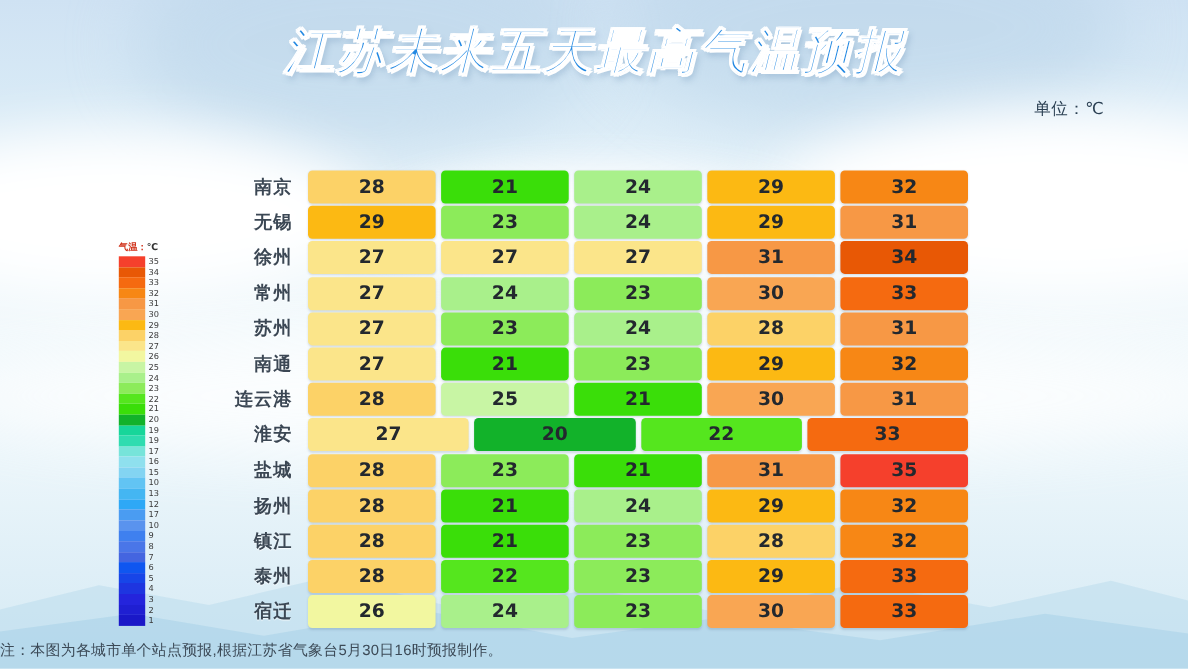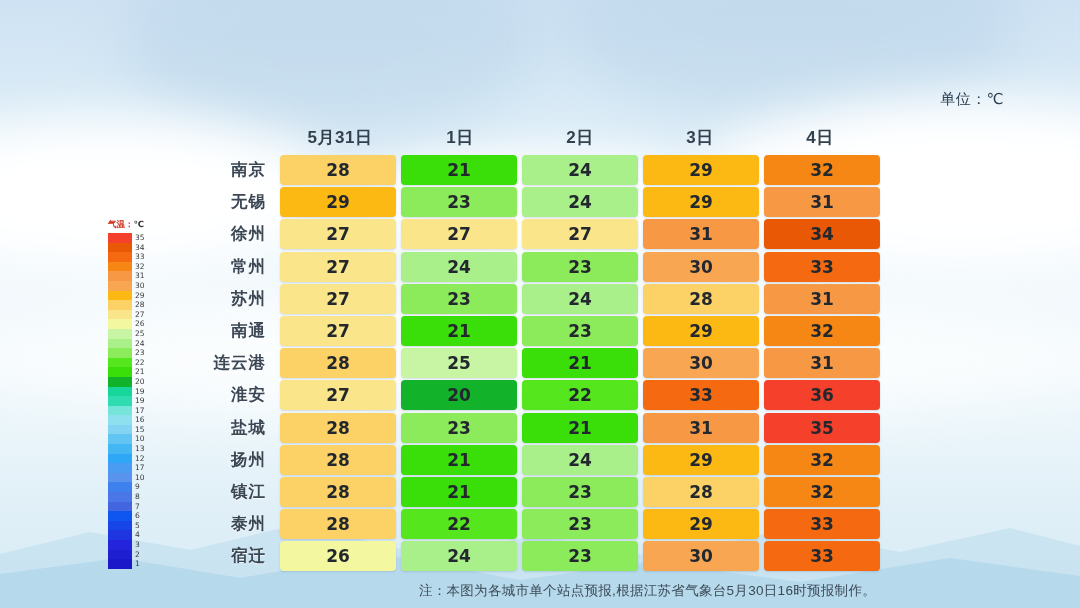--- a/index.html
+++ b/index.html
@@ -98,21 +98,21 @@
   .cells{flex:1;display:flex;gap:5px;}
   .cell{
     flex:1;height:30px;border-radius:4px;
     display:flex;align-items:center;justify-content:center;
     font-size:17px;font-weight:bold;color:#23282e;
     font-family:"DejaVu Sans","Liberation Sans",sans-serif;
     box-shadow:0 1px 2px rgba(80,110,140,.22);
   }
 
   .note{
-    position:absolute;left:0;bottom:8px;width:876px;text-align:right;
+    position:absolute;left:0;bottom:8px;width:876px;text-align:left;
     font-size:13.5px;color:#3c4a57;letter-spacing:.3px;
   }
 </style>
 </head>
 <body>
 
 <div id="stage">
 
   <div class="bg-sky"></div>
   <div class="haze" style="left:120px;top:-60px;width:420px;height:200px;"></div>
@@ -120,20 +120,21 @@
   <div class="cloud2" style="left:-120px;top:120px;width:460px;height:150px;"></div>
   <div class="cloud2" style="left:700px;top:100px;width:520px;height:170px;"></div>
   <div class="cloud" style="left:330px;top:150px;width:420px;height:110px;opacity:.85;"></div>
   <div class="cloud2" style="left:-60px;top:300px;width:1200px;height:120px;opacity:.75;"></div>
 
   <svg class="mountain" viewBox="0 0 1080 150" preserveAspectRatio="none">
     <path d="M0,96 L90,74 L190,92 L300,66 L420,96 L540,78 L660,100 L780,72 L900,94 L1010,70 L1080,88 L1080,150 L0,150 Z" fill="#bcdcec" opacity="0.55"></path>
     <path d="M0,116 L120,100 L240,120 L380,96 L520,122 L650,104 L800,124 L950,100 L1080,118 L1080,150 L0,150 Z" fill="#a8d2e8" opacity="0.55"></path>
   </svg>
 
+  <div class="title">江苏未来五天最高气温预报</div>
 
 
   <div class="unit">单位：℃</div>
 
   <div class="legend">
     <div class="legend-title"><span>气温：</span><span class="unitc">℃</span></div>
     <div id="legend-body">
         <div class="legend-row">
           <div class="legend-sw" style="background: rgb(245, 64, 44);"></div>
           <div class="legend-lb">35</div>
@@ -270,27 +271,20 @@
           <div class="legend-sw" style="background: rgb(31, 31, 210);"></div>
           <div class="legend-lb">2</div>
         </div>
         <div class="legend-row">
           <div class="legend-sw" style="background: rgb(26, 24, 200);"></div>
           <div class="legend-lb">1</div>
         </div>
       </div>
   </div>
 
-  <div class="col-headers" id="col-headers">
-      <div class="col-head">5月31日</div>
-      <div class="col-head">1日</div>
-      <div class="col-head">2日</div>
-      <div class="col-head">3日</div>
-      <div class="col-head">4日</div>
-    </div>
 
   <div class="rows" id="rows">
       <div class="row">
         <div class="city">南京</div>
         <div class="cells">
           <div class="cell" style="background: rgb(252, 210, 103);">28</div>
           <div class="cell" style="background: rgb(58, 222, 9);">21</div>
           <div class="cell" style="background: rgb(169, 240, 139);">24</div>
           <div class="cell" style="background: rgb(252, 185, 19);">29</div>
           <div class="cell" style="background: rgb(247, 135, 21);">32</div>
@@ -356,21 +350,20 @@
           <div class="cell" style="background: rgb(247, 152, 69);">31</div>
         </div>
       </div>
       <div class="row">
         <div class="city">淮安</div>
         <div class="cells">
           <div class="cell" style="background: rgb(251, 229, 138);">27</div>
           <div class="cell" style="background: rgb(18, 178, 42);">20</div>
           <div class="cell" style="background: rgb(85, 230, 30);">22</div>
           <div class="cell" style="background: rgb(245, 106, 16);">33</div>
-          <div class="cell" style="background: rgb(245, 64, 44);">36</div>
         </div>
       </div>
       <div class="row">
         <div class="city">盐城</div>
         <div class="cells">
           <div class="cell" style="background: rgb(252, 210, 103);">28</div>
           <div class="cell" style="background: rgb(140, 235, 90);">23</div>
           <div class="cell" style="background: rgb(58, 222, 9);">21</div>
           <div class="cell" style="background: rgb(247, 152, 69);">31</div>
           <div class="cell" style="background: rgb(245, 64, 44);">35</div>

